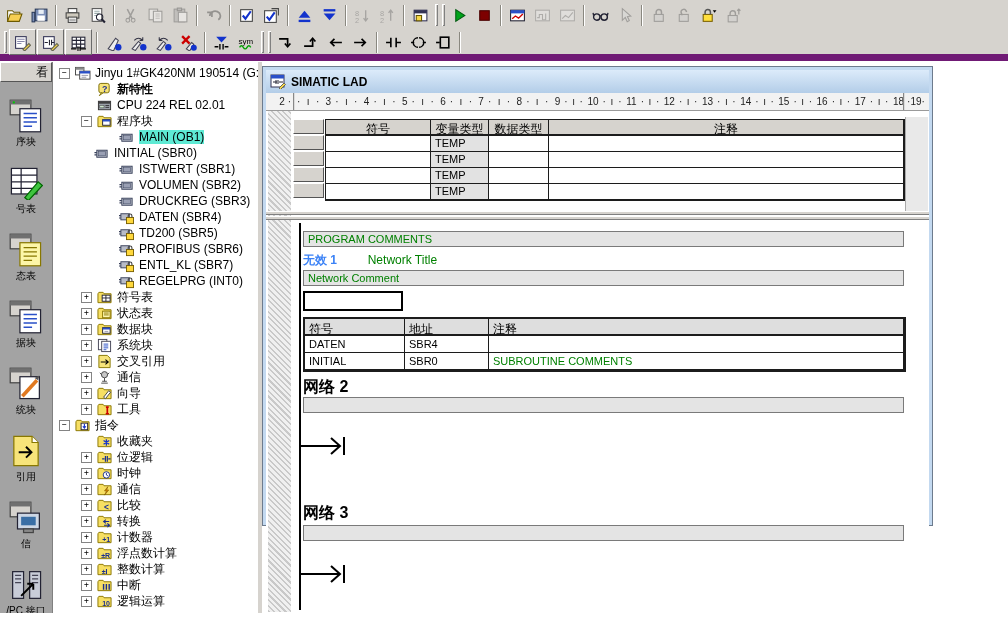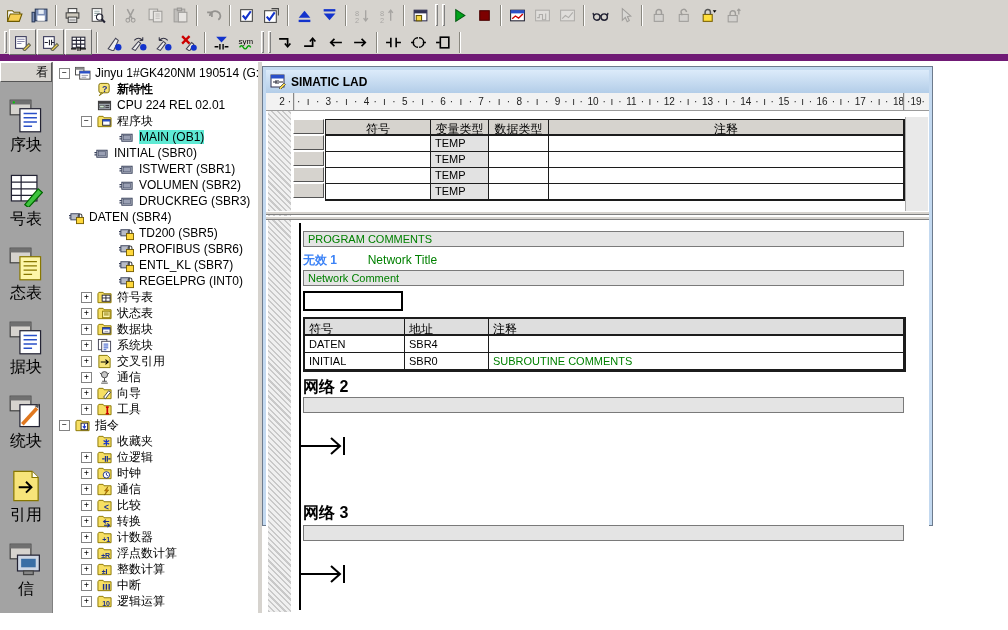--- a/index.html
+++ b/index.html
@@ -14,21 +14,21 @@
   .tbtn.framed{border:1px solid;border-color:#fff #6a6a6a #6a6a6a #fff;background:#d6d3ce;margin-right:1px;}
   .tbtn.dis{opacity:.42;filter:grayscale(1);}
   .tsep{width:0;height:21px;border-left:1px solid #8a8880;border-right:1px solid #fff;margin:0 3px;flex:none;}
   .tgrip{width:3px;height:22px;background:#d6d3ce;box-shadow:inset 1px 1px 0 #fff,inset -1px -1px 0 #808080;margin:0 2px;flex:none;}
   
   #sidebar{left:0;top:62px;width:52px;height:551px;background:#a3a3a3;overflow:hidden;}
   #sidebar-header{height:18px;background:#d6d3ce;border:1px solid;border-color:#fff #555 #555 #fff;
      display:flex;align-items:center;justify-content:flex-end;padding-right:3px;font-size:12px;}
   .sbitem{display:flex;flex-direction:column;align-items:center;margin-top:17px;}
   .sbitem svg{width:34px;height:34px;}
-  .sblabel{font-size:16px;color:#000;white-space:nowrap;margin-top:2px;}
+  .sblabel{font-size:10px;color:#000;white-space:nowrap;margin-top:2px;}
   
   #treepanel{left:52px;top:62px;width:206px;height:551px;background:#fff;border-left:1px solid #808080;overflow:hidden;padding-top:3px;box-sizing:border-box;}
   .trow{display:flex;align-items:center;height:16px;white-space:nowrap;}
   .texp{width:9px;height:9px;flex:none;border:1px solid #848484;background:#fff;font:8px/8px "DejaVu Sans Mono",monospace;text-align:center;margin-right:4px;color:#000;}
   .tspc{width:15px;flex:none;}
   .ticon{flex:none;margin-right:4px;display:flex;}
   .ticon svg{width:17px;height:15px;}
   .tlabel{font-size:12px;}
   .tlabel.bold{font-weight:bold;}
   .tlabel.sel{background:#5eead4;}
@@ -537,21 +537,21 @@
       <div class="tspc"></div>
       <span class="ticon">
         <svg viewBox="0 0 16 16">
           <rect x="3" y="4.5" width="11" height="7.5" fill="#b8bcc8" stroke="#38405a"></rect>
           <rect x="4.5" y="6" width="8" height="4.5" fill="#9aa0b4" stroke="#38405a" stroke-width="0.5"></rect>
           <path d="M0.5 7 h2.5 M0.5 9.5 h2.5" stroke="#38405a" stroke-width="1.4"></path>
         </svg>
       </span>
       <span class="tlabel">DRUCKREG (SBR3)</span>
     </div>
-    <div class="trow" style="">
+    <div class="trow" style="padding-left: 50px;">
       <div class="tspc"></div>
       <span class="ticon">
         <svg viewBox="0 0 16 16">
           <rect x="2" y="4" width="9" height="6.5" fill="#b8bcc8" stroke="#38405a"></rect>
           <path d="M0 6 h2 M0 8.5 h2" stroke="#38405a" stroke-width="1.2"></path>
           <rect x="8" y="8" width="7.5" height="6.5" fill="#ffd83c" stroke="#7a6000"></rect>
           <path d="M9.8 8 V6.3 a2 2 0 0 1 4 0 V8" fill="none" stroke="#444" stroke-width="1.2"></path>
         </svg>
       </span>
       <span class="tlabel">DATEN (SBR4)</span>

